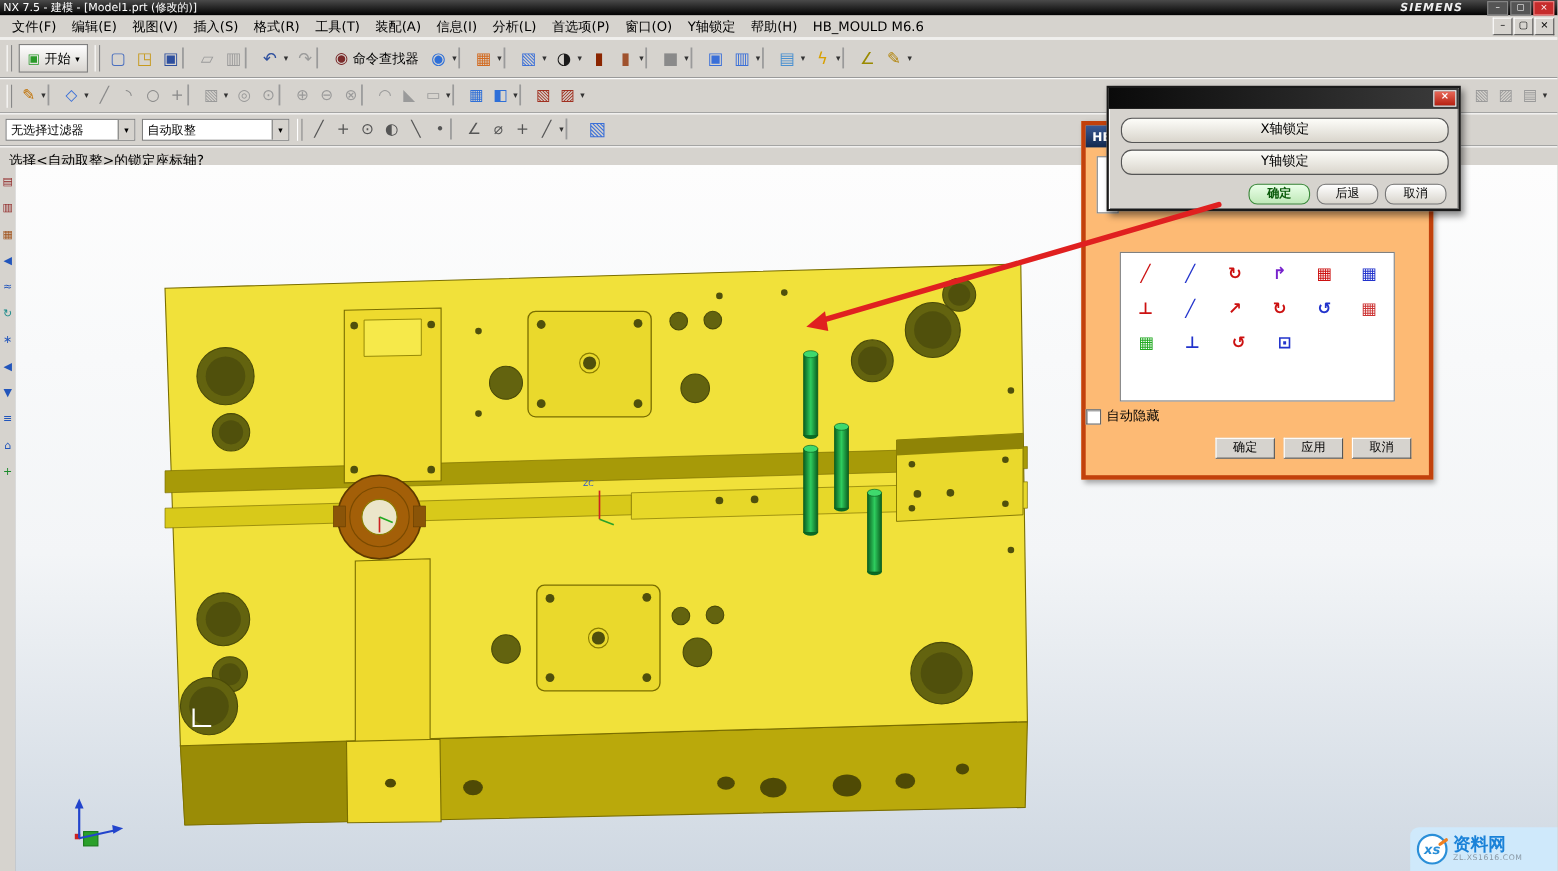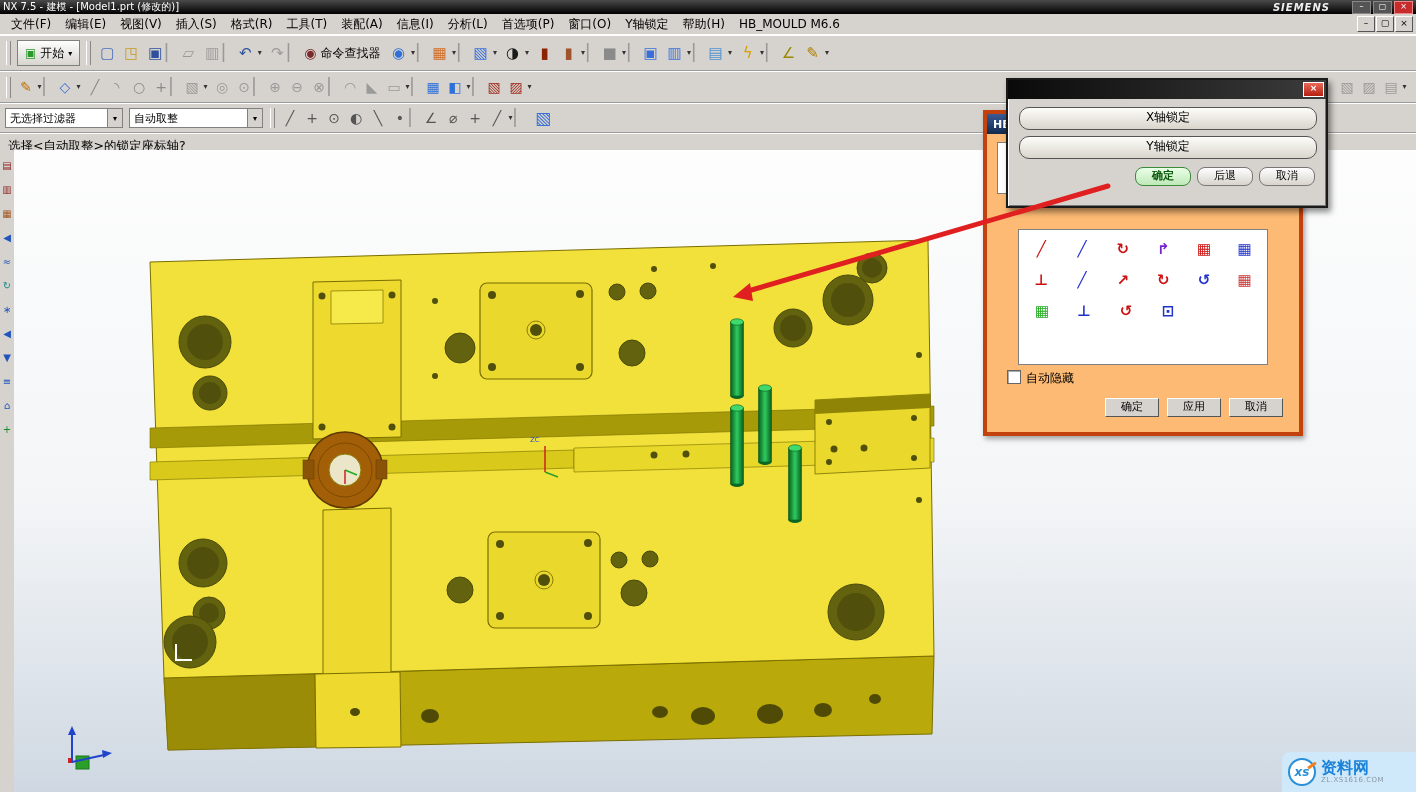--- a/index.html
+++ b/index.html
@@ -58,21 +58,21 @@
   .f-hole{fill:var(--hole,#63630f)} .f-boss{fill:var(--boss-brown,#a35f08)}
   
   .dlg{position:absolute;left:1006px;top:78px;width:318px;z-index:20;background:#d6d3ce;
        border:2px solid #1a1a1a;box-shadow:3px 4px 6px rgba(0,0,0,.45),
        inset 1px 1px 0 #fff,inset -1px -1px 0 #777}
   .dlg-title{height:17px;background:linear-gradient(90deg,#0a0a0a,#3c3c3c);
              display:flex;align-items:center;justify-content:flex-end;padding:1px 2px}
   .dlg-close{width:19px;height:13px;background:linear-gradient(#e96a5a,#b51f10);
              border:1px solid #fff;color:#fff;font-size:9px;line-height:11px;
              text-align:center;font-weight:bold}
-  .dlg-body{padding:8px 11px 20px}
+  .dlg-body{padding:8px 11px 4px}
   .axis-btn{display:block;width:100%;height:21px;margin-bottom:6px;
             background:linear-gradient(#fdfdf9,#d9d5cc);border:1px solid #555;
             border-radius:10px;font-size:12px;text-align:center;line-height:19px}
   .axis-btn.selected{background:linear-gradient(#e6f3ff,#79b6ea 55%,#a9d3f3);
                      border:1px solid #2a6aaa;box-shadow:0 0 0 1px #bcd9f2 inset}
   .dlg-actions{display:flex;justify-content:flex-end;gap:6px;margin-top:8px}
   .dlg-btn{width:54px;height:17px;background:linear-gradient(#ffffff,#d8d4cc);
            border:1px solid #777;border-radius:8px;font-size:11px;line-height:15px;text-align:center}
   .dlg-btn.primary{color:#0a5a0a;font-weight:bold;border:1px solid #3a8a3a;
                    background:linear-gradient(#eaffe8,#bfe8b8)}
@@ -82,21 +82,21 @@
   .panel-title{height:20px;background:linear-gradient(#3a5a96,#12294e);color:#fff;
                font-size:11px;font-weight:bold;display:flex;align-items:center;
                padding-left:6px;overflow:hidden;white-space:nowrap}
   .panel-preview{position:absolute;left:10px;top:28px;width:18px;height:50px;
                  background:#fff;border:1px solid #808080}
   .palette{position:absolute;left:31px;top:115px;width:248px;height:134px;
            background:#fff;border:1px solid #808080}
   .pal-row{display:flex;gap:16px;padding:7px 10px 0}
   .pal-icon{width:26px;height:24px;display:flex;align-items:center;justify-content:center;
             font-size:15px;font-weight:bold}
-  .chk-row{position:absolute;left:20px;top:256px;display:flex;gap:5px}
+  .chk-row{position:absolute;left:0;top:256px;display:flex;align-items:center;gap:5px}
   .chk{width:12px;height:12px;background:#fff;border:1px solid #666;box-shadow:inset 1px 1px 0 #aaa}
   .panel-actions{position:absolute;right:16px;top:284px;display:flex;gap:8px}
   .panel-btn{width:52px;height:17px;background:#d6d3ce;border:1px solid;
              border-color:#fff #555 #555 #fff;font-size:11px;line-height:15px;text-align:center}
   
   .arrow-svg{position:absolute;left:0;top:0;z-index:35;pointer-events:none}
   .watermark{position:absolute;right:0;bottom:0;width:134px;height:40px;z-index:40;
              background:#cfe9fb;border-radius:8px 0 0 0;display:flex;align-items:center;
              padding-left:6px;box-sizing:border-box}
   .wm-logo{width:24px;height:24px;border:2px solid #2a8fd8;border-radius:50%;color:#2a8fd8;

